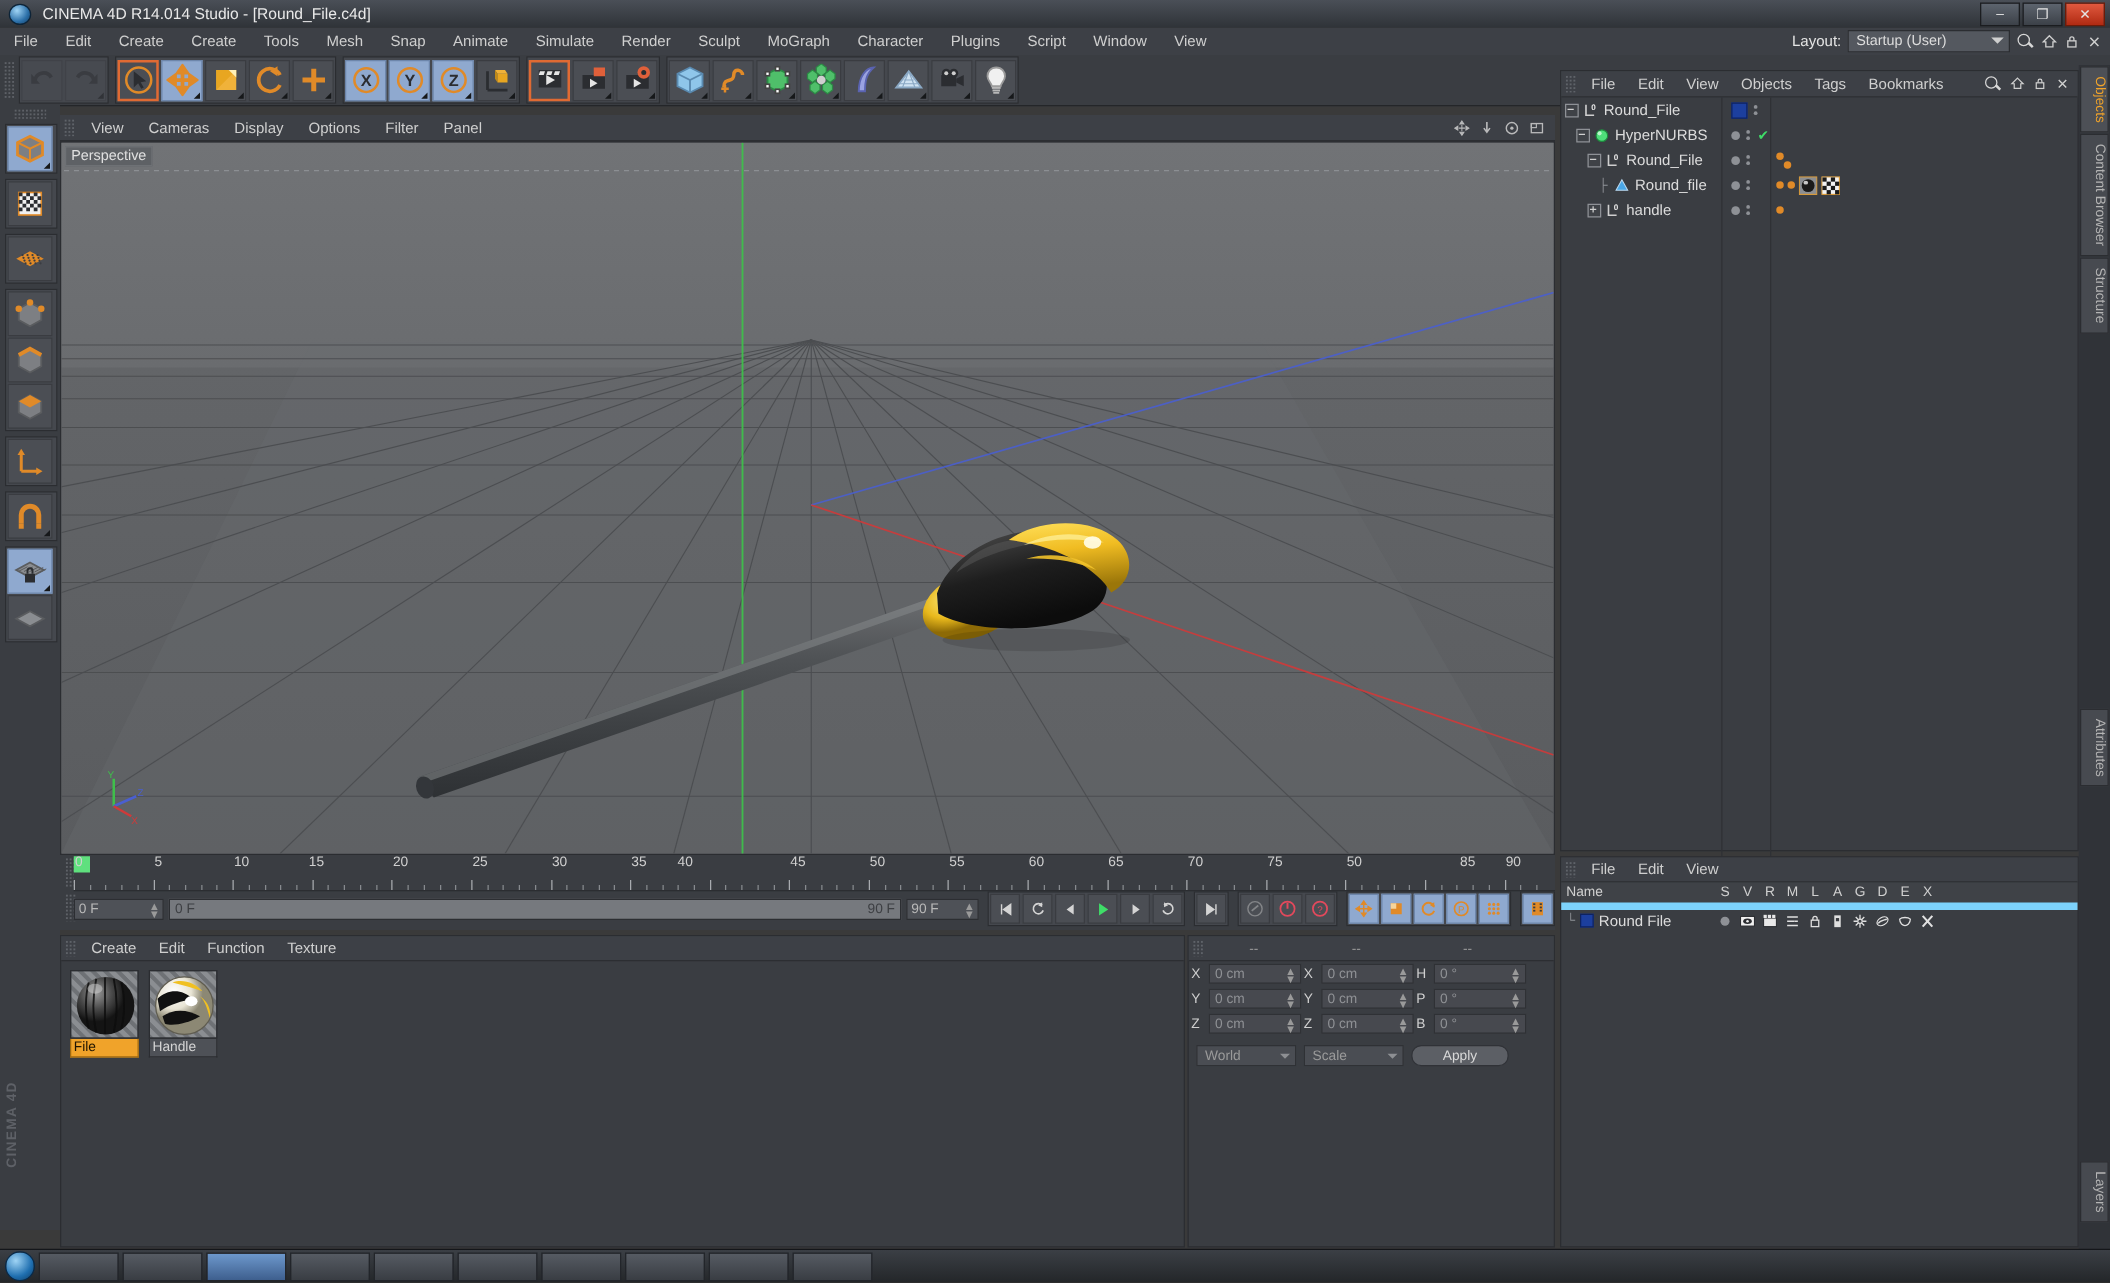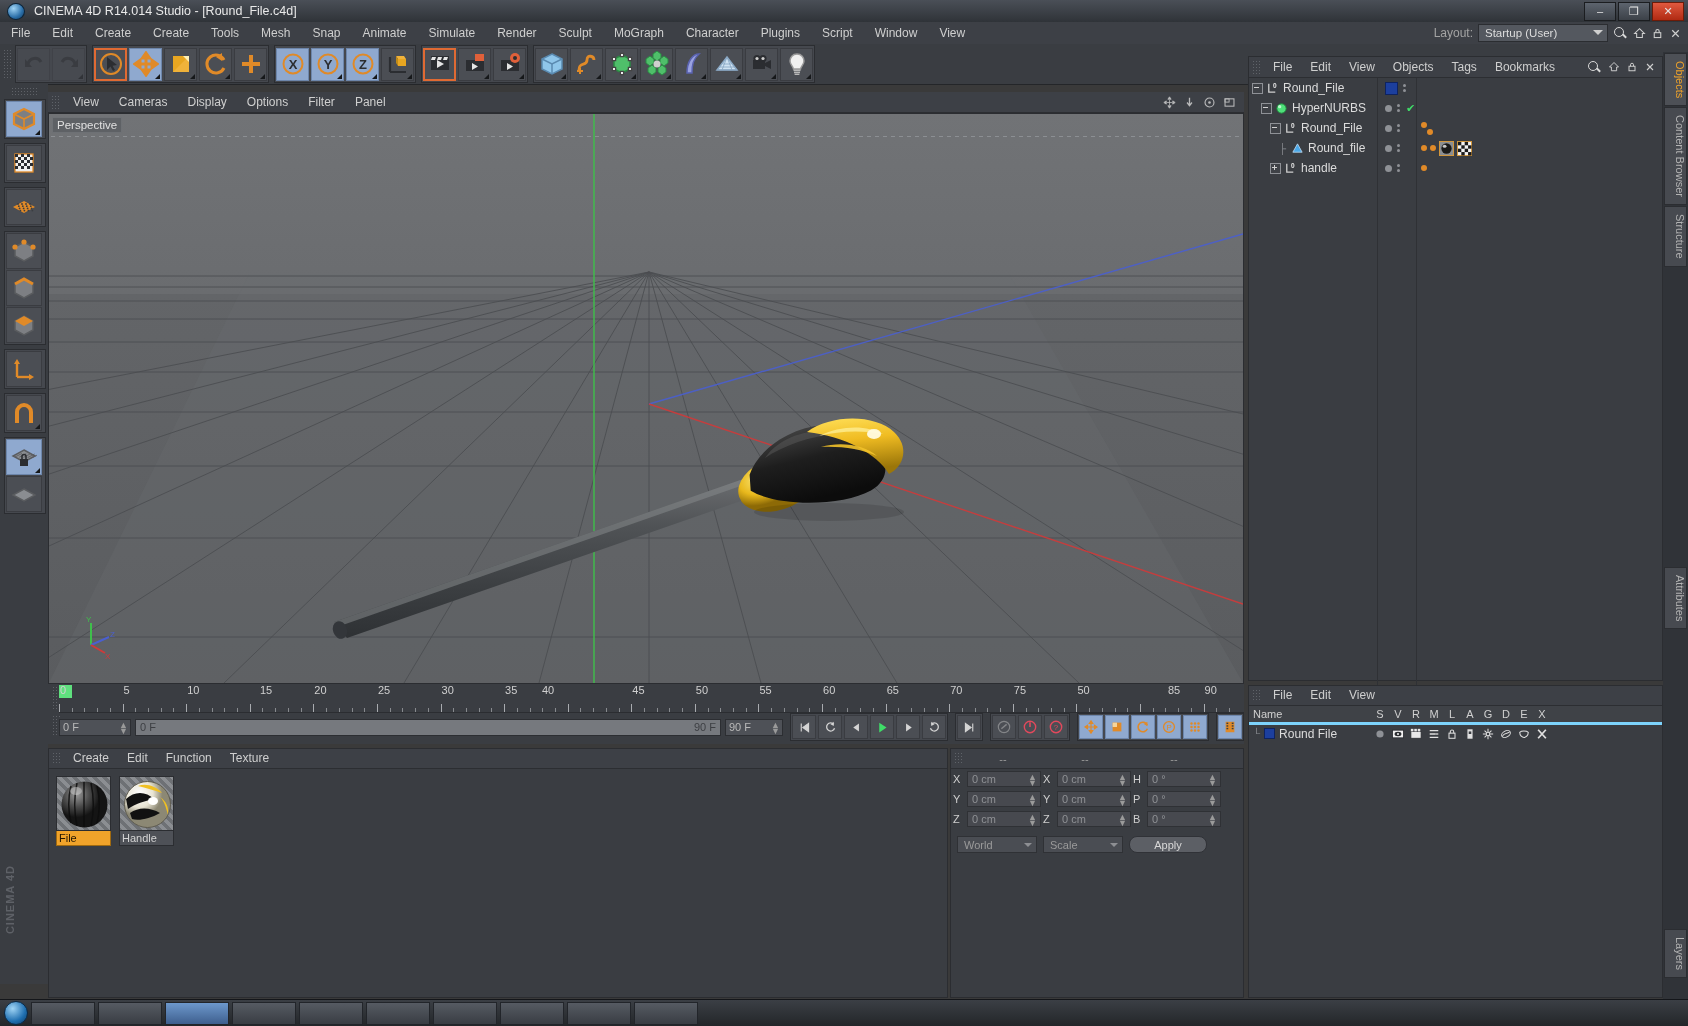--- a/index.html
+++ b/index.html
@@ -21,21 +21,21 @@
     background:linear-gradient(#5d646e,#3c4148);display:flex;align-items:center;
     justify-content:center;color:#e4e4e4;font-size:11px;}
   .tb-btn.close{background:linear-gradient(#e0593f,#b02a12);border-color:#6d1b08;}
 
   
   .menubar{position:absolute;left:0;top:22px;width:1688px;height:22px;
     background:#3d4046;display:flex;align-items:center;
     border-bottom:1px solid #2a2c30;}
   .menubar .mi{padding:0 11px;line-height:22px;font-size:12px;color:#cfcfcf;cursor:default;}
   .layout-wrap{margin-left:auto;display:flex;align-items:center;padding-right:6px;gap:5px;}
-  .layout-lbl{font-size:12px;color:#a3a3a3;}
+  .layout-lbl{font-size:12px;color:#e5e5e5;}
   .layout-sel{width:122px;height:16px;background:#54585f;border:1px solid #2b2d31;
     display:flex;align-items:center;padding-left:6px;font-size:11.5px;color:#ddd;
     position:relative;}
   .layout-sel .caret{position:absolute;right:4px;top:5px;width:0;height:0;
     border-left:5px solid transparent;border-right:5px solid transparent;
     border-top:5px solid #cfcfcf;}
   .mag{width:15px;height:15px;position:relative;}
   .mag::before{content:"";position:absolute;left:1px;top:1px;width:8px;height:8px;
     border:1.6px solid #d8d8d8;border-radius:50%;}
   .mag::after{content:"";position:absolute;left:9px;top:9px;width:5px;height:1.8px;
@@ -170,21 +170,21 @@
   .tagrow{height:20px;display:flex;align-items:center;gap:3px;padding-left:4px;}
   .odot{width:6px;height:6px;border-radius:50%;background:#e08a28;}
 
   
   .layermgr{position:absolute;left:1248px;top:685px;width:415px;height:313px;
     background:#3a3d42;border:1px solid #2b2d31;box-sizing:border-box;}
   .lm-menu{height:19px;background:#3d4046;display:flex;align-items:center;
     border-bottom:1px solid #2c2e32;}
   .lm-menu .mi{padding:0 9px;font-size:12px;line-height:19px;color:#cfcfcf;}
   .lm-head{height:16px;display:flex;align-items:center;font-size:11px;color:#d0d0d0;
-    border-bottom:3px solid #7dd3fc;background:#3f4247;}
+    border-bottom:6px solid #7dd3fc;background:#3f4247;}
   .lm-head .nm{width:118px;padding-left:4px;}
   .lm-head .c{width:18px;text-align:center;}
   .lm-row{height:17px;display:flex;align-items:center;font-size:12px;color:#dcdcdc;}
   .lm-row .nm{width:118px;padding-left:4px;display:flex;align-items:center;gap:4px;}
   .lm-row .c{width:18px;display:flex;align-items:center;justify-content:center;}
   .bluesq{width:9px;height:9px;background:#1c3f9e;border:1px solid #0e2360;}
 
   
   .vtabs{position:absolute;right:0;top:52px;width:25px;height:950px;background:#303338;}
   .vtab{width:23px;margin:1px;background:#474a50;border:1px solid #2b2d31;
@@ -733,21 +733,21 @@
         <div class="tl-tick" style="left: 76.3043px; height: 4px; opacity: 0.7;"></div>
         <div class="tl-tick" style="left: 89.0217px; height: 4px; opacity: 0.7;"></div>
         <div class="tl-tick" style="left: 101.739px; height: 4px; opacity: 0.7;"></div>
         <div class="tl-tick" style="left: 114.457px; height: 4px; opacity: 0.7;"></div>
         <div class="tl-num" style="left: 127.174px;">10</div>
         <div class="tl-tick" style="left: 127.174px; height: 8px;"></div>
         <div class="tl-tick" style="left: 139.891px; height: 4px; opacity: 0.7;"></div>
         <div class="tl-tick" style="left: 152.609px; height: 4px; opacity: 0.7;"></div>
         <div class="tl-tick" style="left: 165.326px; height: 4px; opacity: 0.7;"></div>
         <div class="tl-tick" style="left: 178.043px; height: 4px; opacity: 0.7;"></div>
-        <div class="tl-num" style="left: 200px;">15</div>
+        <div class="tl-num" style="left: 187px;">15</div>
         <div class="tl-tick" style="left: 190.761px; height: 8px;"></div>
         <div class="tl-tick" style="left: 203.478px; height: 4px; opacity: 0.7;"></div>
         <div class="tl-tick" style="left: 216.196px; height: 4px; opacity: 0.7;"></div>
         <div class="tl-tick" style="left: 228.913px; height: 4px; opacity: 0.7;"></div>
         <div class="tl-tick" style="left: 241.63px; height: 4px; opacity: 0.7;"></div>
         <div class="tl-num" style="left: 254.348px;">20</div>
         <div class="tl-tick" style="left: 254.348px; height: 8px;"></div>
         <div class="tl-tick" style="left: 267.065px; height: 4px; opacity: 0.7;"></div>
         <div class="tl-tick" style="left: 279.783px; height: 4px; opacity: 0.7;"></div>
         <div class="tl-tick" style="left: 292.5px; height: 4px; opacity: 0.7;"></div>

